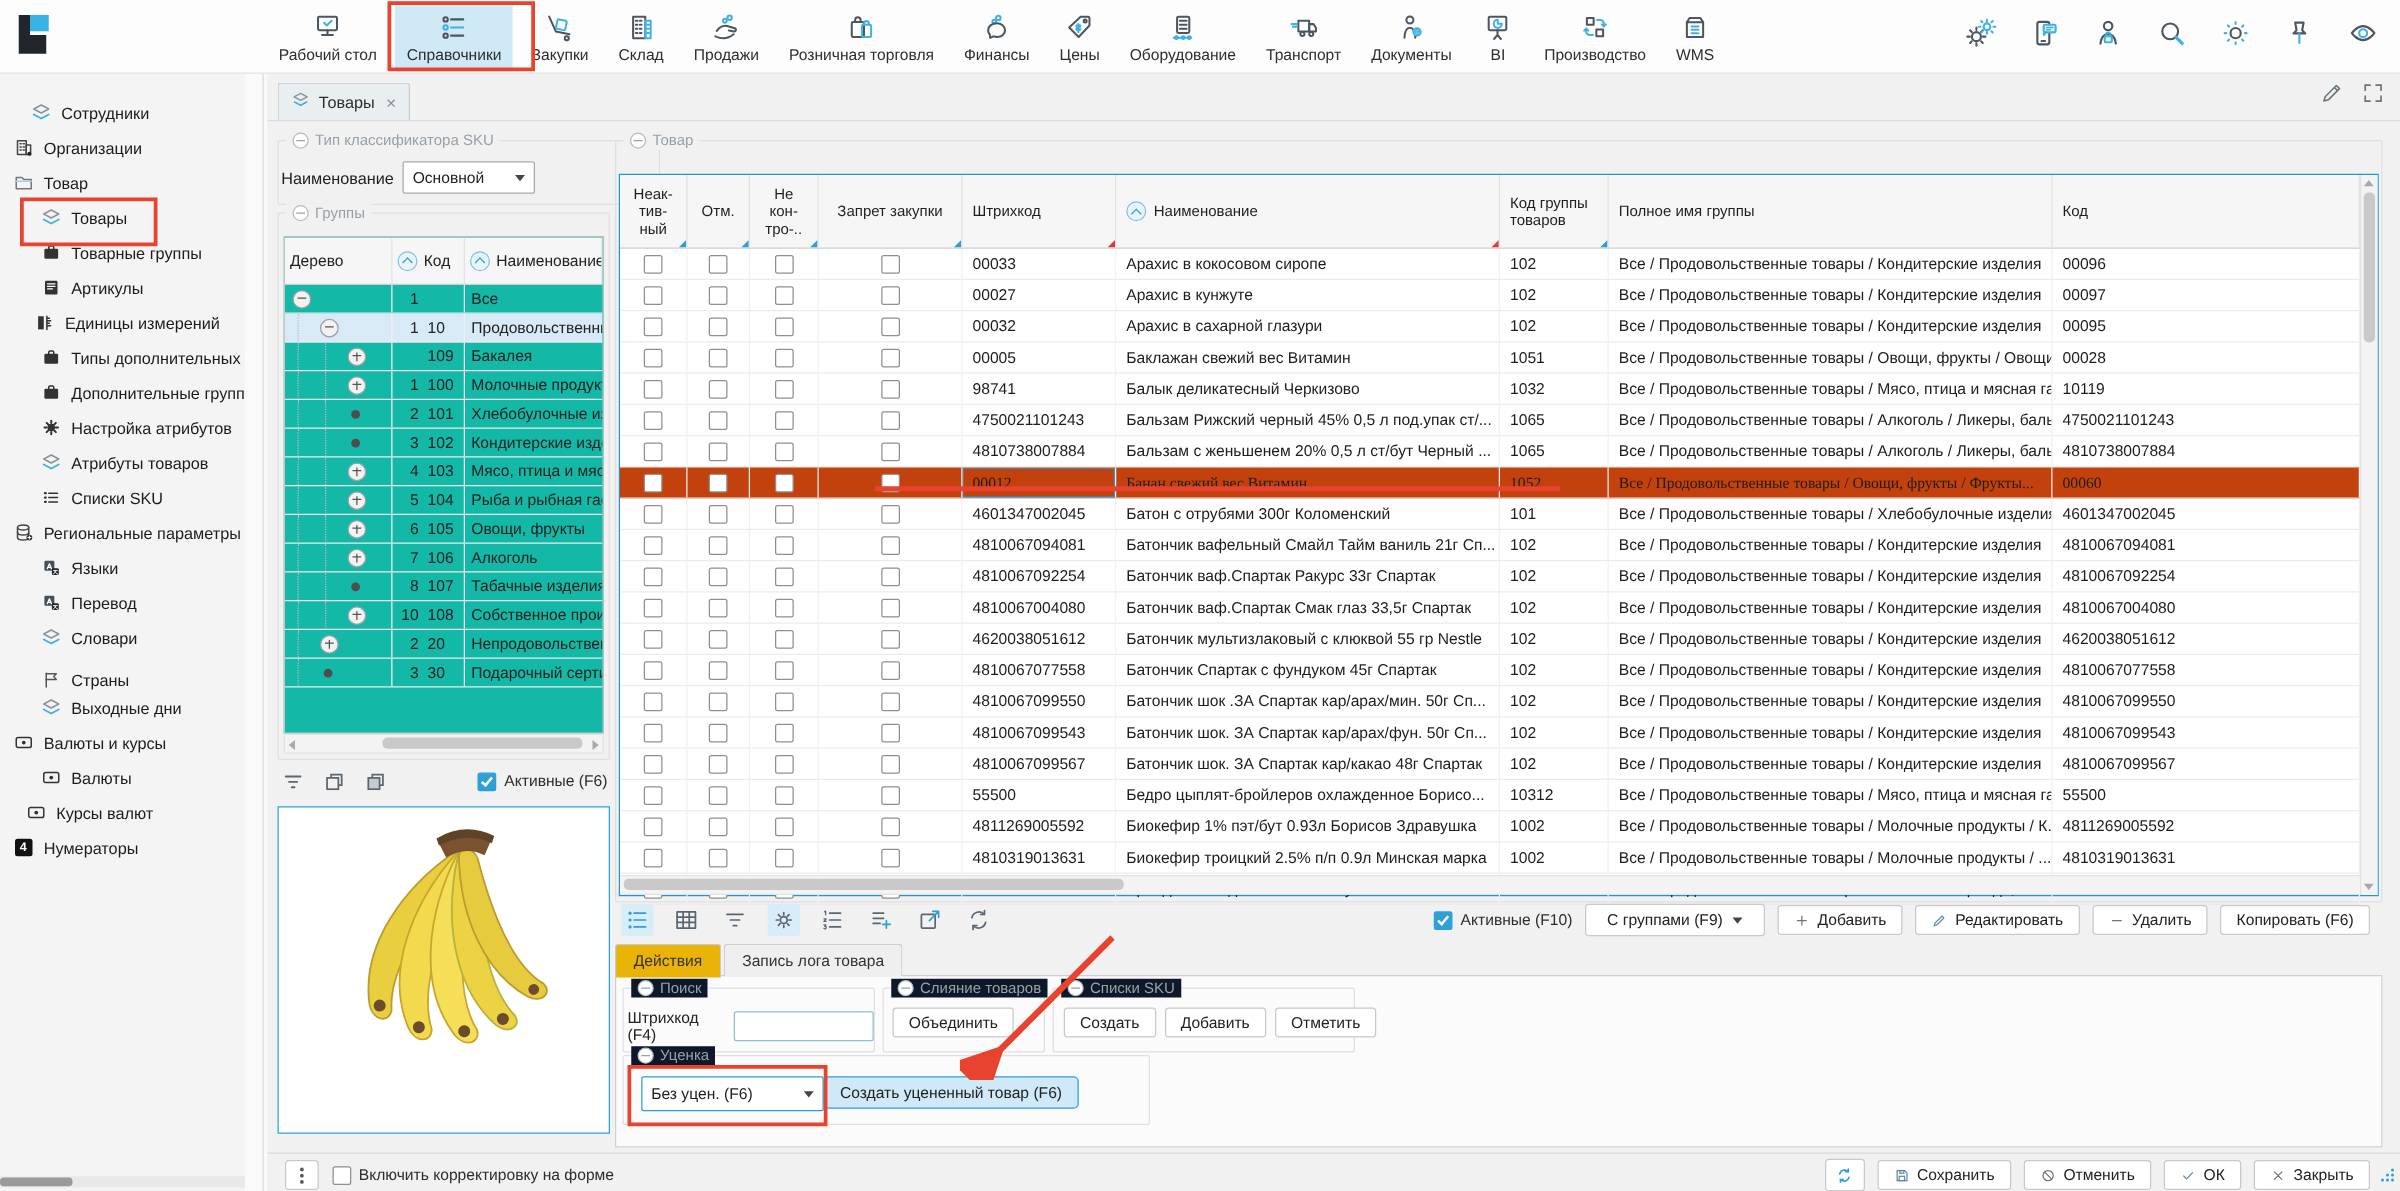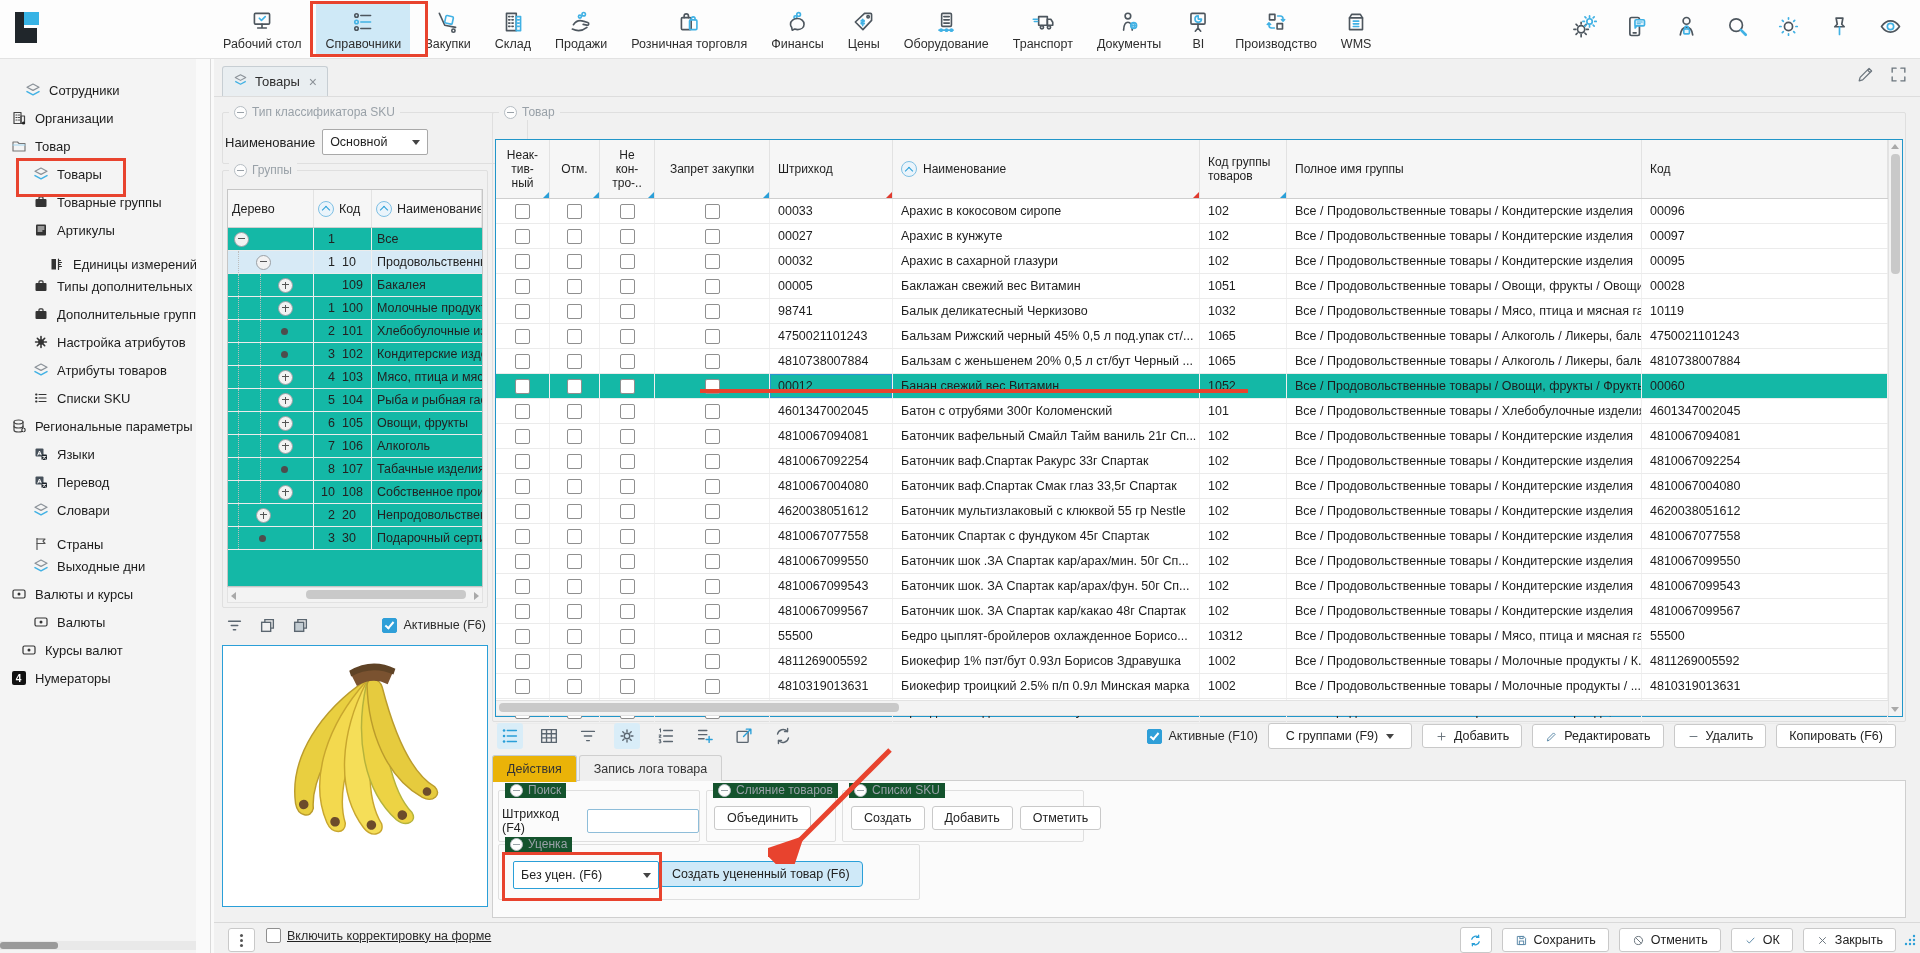--- a/index.html
+++ b/index.html
@@ -78,42 +78,42 @@
 .phead .hc{position:relative;display:flex;align-items:center;border-right:1px solid #e2e2e2;font-size:12px;line-height:14px;color:#1f1f1f;overflow:hidden;}
 .phead .hc.center{justify-content:center;text-align:center;white-space:pre-line;}
 .phead .hc.left{padding-left:8px;gap:6px;white-space:pre-line;}
 .phead .hc .tri{position:absolute;right:0;bottom:0;width:0;height:0;border-left:6px solid transparent;}
 .tri.red{border-bottom:6px solid #e03a2e;}
 .tri.blue{border-bottom:6px solid #2a9fd8;}
 .prow{height:24px;border-bottom:1px solid #ebebeb;width:1392px;cursor:pointer;}
 .prow>div{display:flex;align-items:center;border-right:1px solid #f0f0f0;overflow:hidden;white-space:nowrap;font-size:12.5px;color:#1d1d1d;}
 .prow>div.txt{padding-left:8px;}
 .prow>div.ck{justify-content:center;}
-.prow.selected{background:#14b8a6;}
+.prow.selected{background:#c2410c;font-family:Liberation Serif, serif;}
 .prow.selected .focuscell{box-shadow:inset 0 0 0 1px #2796cf;}
 .vscroll{position:absolute;right:0;top:0;width:13px;bottom:0;background:#f3f3f3;border-left:1px solid #e2e2e2;}
 .vscroll .up{position:absolute;top:4px;left:2px;width:0;height:0;border-left:4px solid transparent;border-right:4px solid transparent;border-bottom:5px solid #a9a9a9;}
 .vscroll .dn{position:absolute;bottom:4px;left:2px;width:0;height:0;border-left:4px solid transparent;border-right:4px solid transparent;border-top:5px solid #a9a9a9;}
 .vscroll .vthumb{position:absolute;left:2px;top:14px;width:9px;height:120px;background:#c9c9c9;border-radius:4px;}
 
 .table-toolbar{position:absolute;left:492px;top:722px;width:1412px;height:28px;display:flex;align-items:center;}
 .tticons{display:flex;gap:13px;padding-left:5px;}
 .ibtn{width:26px;height:26px;display:flex;align-items:center;justify-content:center;border-radius:3px;cursor:pointer;}
 .ibtn.hl{background:#d9edf8;}
 .ttright{margin-left:auto;display:flex;align-items:center;gap:10px;padding-right:8px;}
 
 .atabs{position:absolute;left:492px;top:755px;height:26px;display:flex;gap:2px;z-index:2;}
 .atab{height:25px;display:flex;align-items:center;padding:0 14px;font-size:12.5px;border:1px solid #cfcfcf;border-bottom:none;border-radius:3px 3px 0 0;background:#efefef;color:#333;cursor:pointer;}
 .atab.active{background:#eab308;border-color:#c3ccd2;height:26px;}
 .apanel{position:absolute;left:492px;top:780px;width:1412px;height:136px;background:#fbfbfb;border:1px solid #cfcfcf;}
-.apanel .legend{background:#14532d;}
+.apanel .legend{background:#0f172a;}
 .input{height:22px;border:1px solid #8ebdd9;background:#fff;border-radius:2px;width:102px;padding:0 4px;font-size:12.5px;}
 
 .statusbar{position:absolute;left:214px;top:922px;right:0;bottom:0;background:#f1f1f1;border-top:1px solid #d9d9d9;}
-.sbleft{position:absolute;left:14px;top:5px;display:flex;align-items:flex-start;gap:11px;text-decoration:underline;}
+.sbleft{position:absolute;left:14px;top:5px;display:flex;align-items:center;gap:11px;}
 .dotsbtn{width:25px;height:22px;background:#fff;border:1px solid #c9c9c9;border-radius:3px;display:flex;align-items:center;justify-content:center;cursor:pointer;}
 .dots{width:3px;height:3px;background:#555;border-radius:50%;box-shadow:0 -5px 0 #555,0 5px 0 #555;}
 .sbright{position:absolute;right:24px;top:4px;display:flex;align-items:center;gap:10px;}
 .grip{position:absolute;right:4px;bottom:4px;}
 
 .ann{position:absolute;border:3px solid #e8432e;z-index:60;pointer-events:none;}
 .ann-line{position:absolute;background:#e8432e;z-index:60;pointer-events:none;}
 .ann-arrow{position:absolute;z-index:60;pointer-events:none;}
 </style>
 </head>
@@ -389,21 +389,21 @@
         </div>
         <div class="sitem" style="padding-left: 32px;">
           <span class="sicon">
             <svg width="16" height="16" viewBox="0 0 16 16" fill="none" stroke="#444" stroke-width="1.2" stroke-linejoin="round" stroke-linecap="round">
               <rect x="3" y="2.5" width="10" height="11" rx="1" fill="#333" stroke="none"></rect>
               <path d="M5 5h6M5 7h6M5 9h4" stroke="#fff" stroke-width="1"></path>
             </svg>
           </span>
           <span>Артикулы</span>
         </div>
-        <div class="sitem" style="padding-left: 48px; align-items: flex-end;">
+        <div class="sitem" style="padding-left: 27px;">
           <span class="sicon">
             <svg width="16" height="16" viewBox="0 0 16 16" fill="none" stroke="#444" stroke-width="1.2" stroke-linejoin="round" stroke-linecap="round">
               <rect x="2.5" y="3" width="4.5" height="10.5" fill="#333" stroke="none"></rect>
               <path d="M9.5 3v10.5M9.5 4.5h2M9.5 6.5h3M9.5 8.5h2M9.5 10.5h3" stroke="#333"></path>
             </svg>
           </span>
           <span>Единицы измерений</span>
         </div>
         <div class="sitem" style="padding-left: 32px;">
           <span class="sicon">

